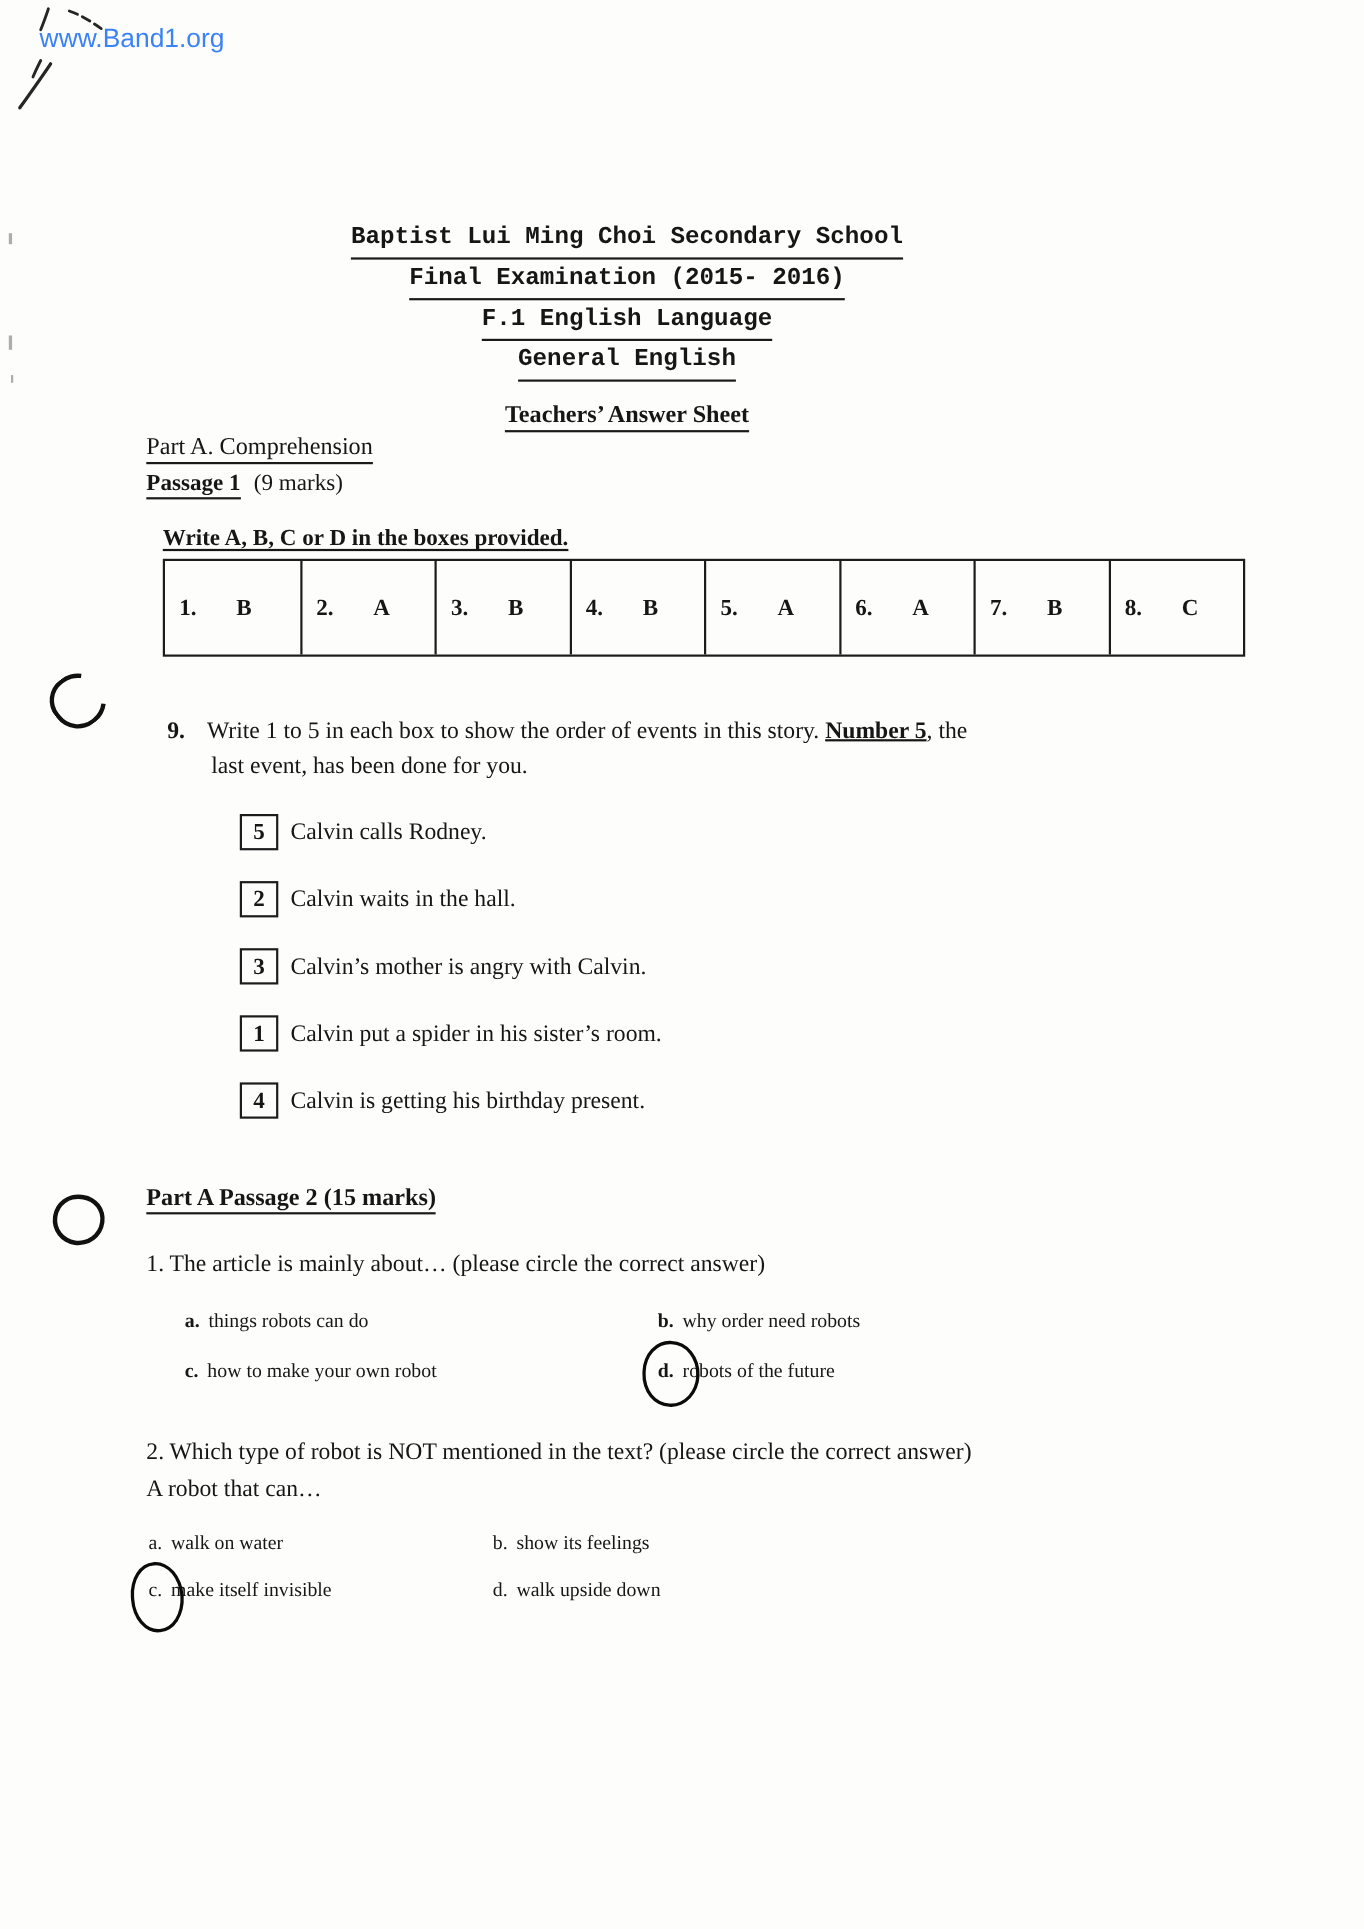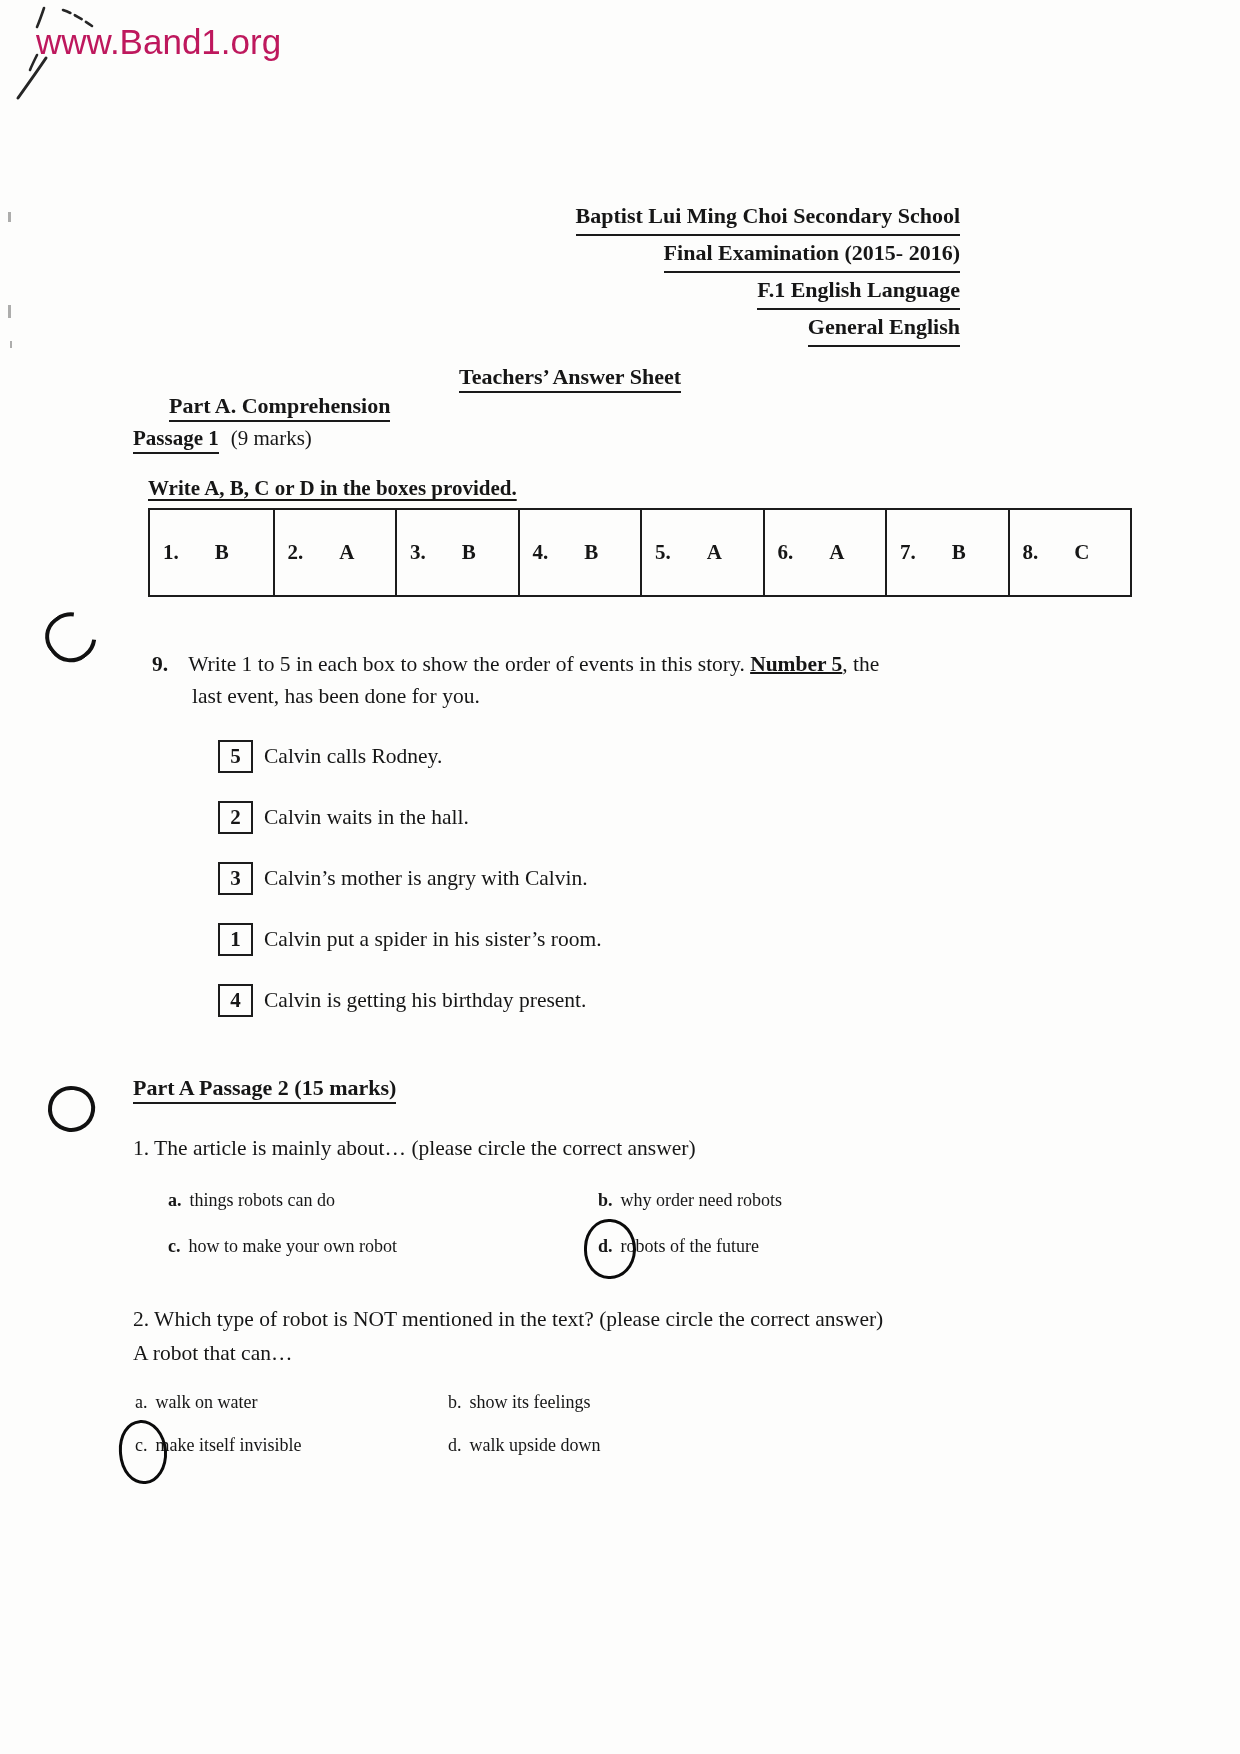--- a/index.html
+++ b/index.html
@@ -1,23 +1,23 @@
 <!DOCTYPE html>
 <html><head>
 <meta charset="utf-8">
 <style>
   html,body{margin:0;padding:0;background:#e8e8e8;}
   .page{position:relative;width:1240px;height:1754px;background:#fdfdfc;color:#161616;
         font-family:"Liberation Serif",serif;overflow:hidden;}
   .abs{position:absolute;}
   .u{border-bottom:2.5px solid #1a1a1a;padding-bottom:1px;display:inline-block;}
-  .watermark{left:36px;top:22px;font-family:"Liberation Sans",sans-serif;font-size:35px;color:#be185d;}
-  .header{left:180px;top:199px;width:780px;text-align:right;font-weight:bold;font-size:22px;line-height:34px;}
+  .watermark{left:36px;top:22px;font-family:"Liberation Sans",sans-serif;font-size:24px;color:#3b82f6;}
+  .header{left:180px;top:199px;width:780px;text-align:center;font-weight:bold;font-size:22px;line-height:34px;font-family:Liberation Mono, monospace;}
   .sheet-title{left:180px;top:364px;width:780px;text-align:center;font-weight:bold;font-size:22px;}
-  .part-title{left:133px;top:393px;font-size:22px;font-weight:bold;margin-left:36px;}
+  .part-title{left:133px;top:393px;font-size:22px;font-weight:normal;}
   .passage1-line{left:133px;top:426px;font-size:21px;}
   .passage1-line .plabel{font-weight:bold;}
   .pmarks{margin-left:12px;}
   .instruction{left:148px;top:476px;font-size:21px;font-weight:bold;
                text-decoration:underline;text-decoration-thickness:2px;text-underline-offset:4px;}
   .answer-table{left:148px;top:508px;width:984px;height:89px;display:grid;
                 grid-template-columns:repeat(8,1fr);border:2.5px solid #1c1c1c;box-sizing:border-box;}
   .acell{border-left:2px solid #1c1c1c;display:flex;align-items:center;padding-left:13px;
          gap:36px;font-weight:bold;font-size:21px;}
   .acell:first-child{border-left:none;}

